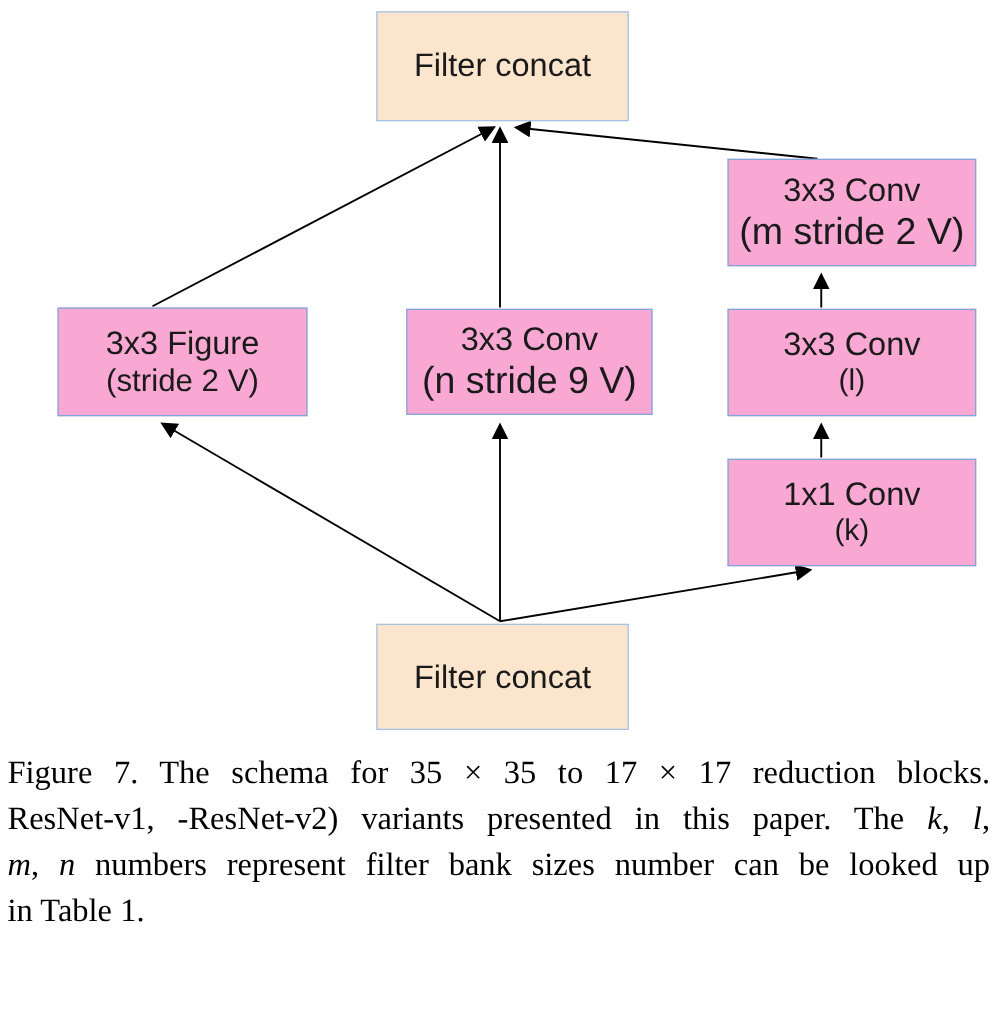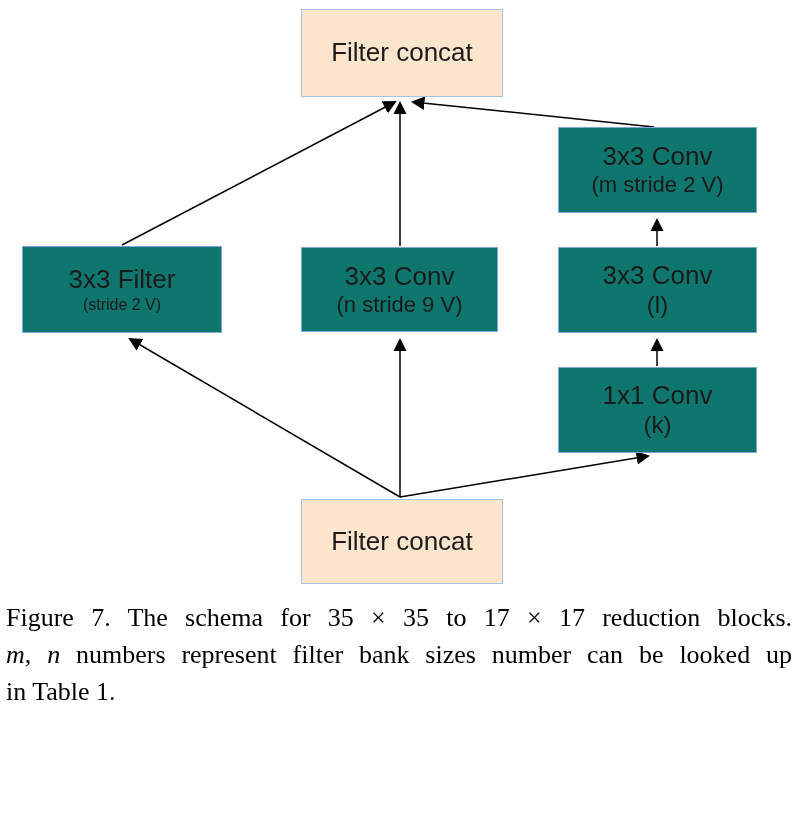--- a/index.html
+++ b/index.html
@@ -35,32 +35,33 @@
     justify-content: center;
     text-align: center;
     color: #1a1a1a;
     line-height: 1.12;
   }
   .node.concat {
     background: #fce5cd;
     border: 1.5px solid #a4c2e4;
   }
   .node.conv {
-    background: #0f766e;
+    background: #f9a8d4;
     border: 1.5px solid #7da7d9;
+    margin-left: 24px;
   }
   .node .title {
     font-size: 26px;
   }
   .node .sub {
-    font-size: 22px;
+    font-size: 30px;
     margin-top: 2px;
   }
   .node .sub.sub-lg {
-    font-size: 16px;
+    font-size: 25px;
   }
   .node .sub.sub-md {
     font-size: 24px;
   }
   #caption {
     position: absolute;
     left: 6px;
     top: 599px;
     width: 786px;
     font-family: "Liberation Serif", serif;
@@ -108,21 +109,21 @@
   <div class="node concat" style="left:301px; top:9px; width:202px; height:88px">
     <div class="title">Filter concat</div>
   </div>
 
   <div class="node conv" style="left:558px; top:127px; width:199px; height:86px">
     <div class="title">3x3 Conv</div>
     <div class="sub">(m stride 2 V)</div>
   </div>
 
   <div class="node conv" style="left:22px; top:246px; width:200px; height:87px">
-    <div class="title">3x3 Filter</div>
+    <div class="title">3x3 Figure</div>
     <div class="sub sub-lg">(stride 2 V)</div>
   </div>
 
   <div class="node conv" style="left:301px; top:247px; width:197px; height:85px">
     <div class="title">3x3 Conv</div>
     <div class="sub">(n stride 9 V)</div>
   </div>
 
   <div class="node conv" style="left:558px; top:247px; width:199px; height:86px">
     <div class="title">3x3 Conv</div>
@@ -135,15 +136,16 @@
   </div>
 
   <div class="node concat" style="left:301px; top:499px; width:202px; height:85px">
     <div class="title">Filter concat</div>
   </div>
 
 </div>
 
 <div id="caption">
     <div class="cap-line"><span>Figure 7. The schema for </span><span class="math">35 × 35</span><span> to </span><span class="math">17 × 17</span><span> reduction blocks.</span></div>
+    <div class="cap-line"><span>ResNet-v1, -ResNet-v2) variants presented in this paper. The </span><span class="it">k</span><span>, </span><span class="it">l</span><span>,</span></div>
     <div class="cap-line"><span class="it">m</span><span>, </span><span class="it">n</span><span> numbers represent filter bank sizes number can be looked up</span></div>
     <div class="cap-line cap-last"><span>in Table 1.</span></div>
   </div>
 
 </body></html>

